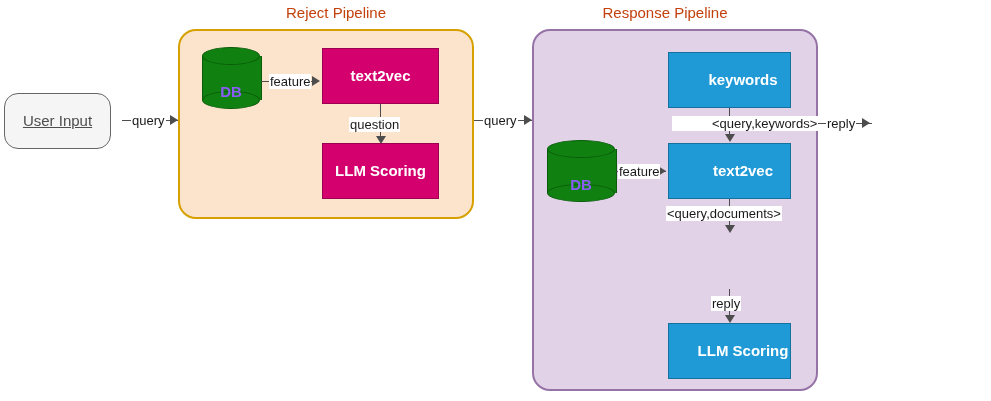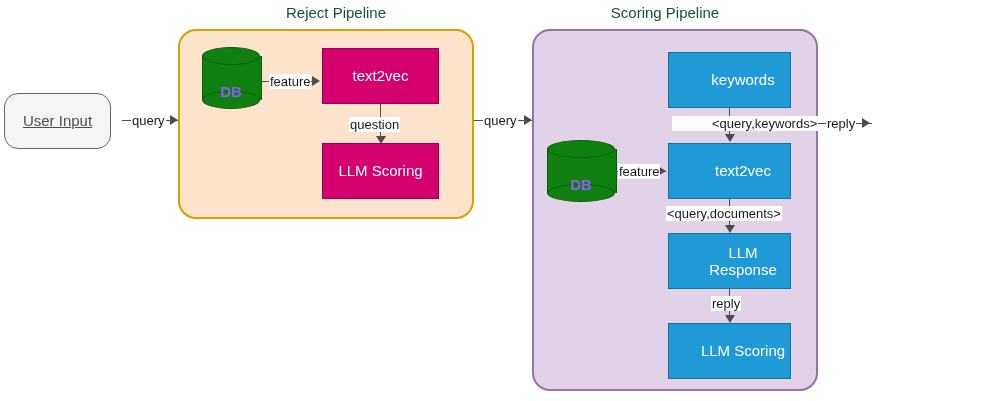--- a/index.html
+++ b/index.html
@@ -42,39 +42,40 @@
   }
   .group.response {
     background: #e1d2e8;
     border: 2px solid #9673a6;
   }
 
   
   .group-title {
     position: absolute;
     font-size: 15px;
-    color: #14532d;
+    color: #c2410c;
     white-space: nowrap;
     text-align: center;
   }
 
   
   .terminal {
     background: #f5f5f5;
     border: 1.5px solid #666666;
     border-radius: 14px;
     color: #4d4d4d;
     font-size: 15px;
   }
 
   
   .proc {
     color: #ffffff;
     font-size: 15px;
-    font-weight: normal;
+    font-weight: bold;
+    text-align: right;
   }
   .proc.pink {
     background: #d4006e;
     border: 1.5px solid #9c0050;
   }
   .proc.blue {
     background: #1f9ad6;
     border: 1.5px solid #16719e;
     padding-left: 27px;
   }
@@ -193,21 +194,21 @@
   </div>
 
   <div class="edge-line-v" style="left:380px; top:104px; height:36px;"></div>
   <div class="arrow-down" style="left:376px; top:136px;"></div>
   <div class="edge-label" style="left:349px; top:117px;">question</div>
 
   <div class="node proc pink" style="left:322px; top:143px; width:117px; height:56px;">
     <span>LLM Scoring</span>
   </div>
 
-  <div class="group-title" style="left:570px; top:4px; width:190px;">Scoring Pipeline</div>
+  <div class="group-title" style="left:570px; top:4px; width:190px;">Response Pipeline</div>
 
   <div class="group response" style="left:532px; top:29px; width:286px; height:362px;"></div>
 
   <div class="node proc blue" style="left:668px; top:52px; width:123px; height:56px;">
     <span>keywords</span>
   </div>
 
   <div class="edge-line-v" style="left:729px; top:108px; height:30px;"></div>
   <div class="arrow-down" style="left:725px; top:134px;"></div>
   <div class="edge-label" style="left:672px; top:116px;padding-left:40px;">&lt;query,keywords&gt;</div>
@@ -224,23 +225,20 @@
   <div class="edge-label" style="left:618px; top:164px;">feature</div>
 
   <div class="node proc blue" style="left:668px; top:143px; width:123px; height:56px;">
     <span>text2vec</span>
   </div>
 
   <div class="edge-line-v" style="left:729px; top:199px; height:31px;"></div>
   <div class="arrow-down" style="left:725px; top:225px;"></div>
   <div class="edge-label" style="left:666px; top:206px;">&lt;query,documents&gt;</div>
 
-  <div class="node proc blue" style="left:668px; top:233px; width:123px; height:56px;">
-    <span>LLM Response</span>
-  </div>
 
   <div class="edge-line-v" style="left:729px; top:289px; height:31px;"></div>
   <div class="arrow-down" style="left:725px; top:315px;"></div>
   <div class="edge-label" style="left:711px; top:296px;">reply</div>
 
   <div class="node proc blue" style="left:668px; top:323px; width:123px; height:56px;">
     <span>LLM Scoring</span>
   </div>
 
   <div class="node terminal" style="left:4px; top:93px; width:107px; height:56px;text-decoration:underline;">

